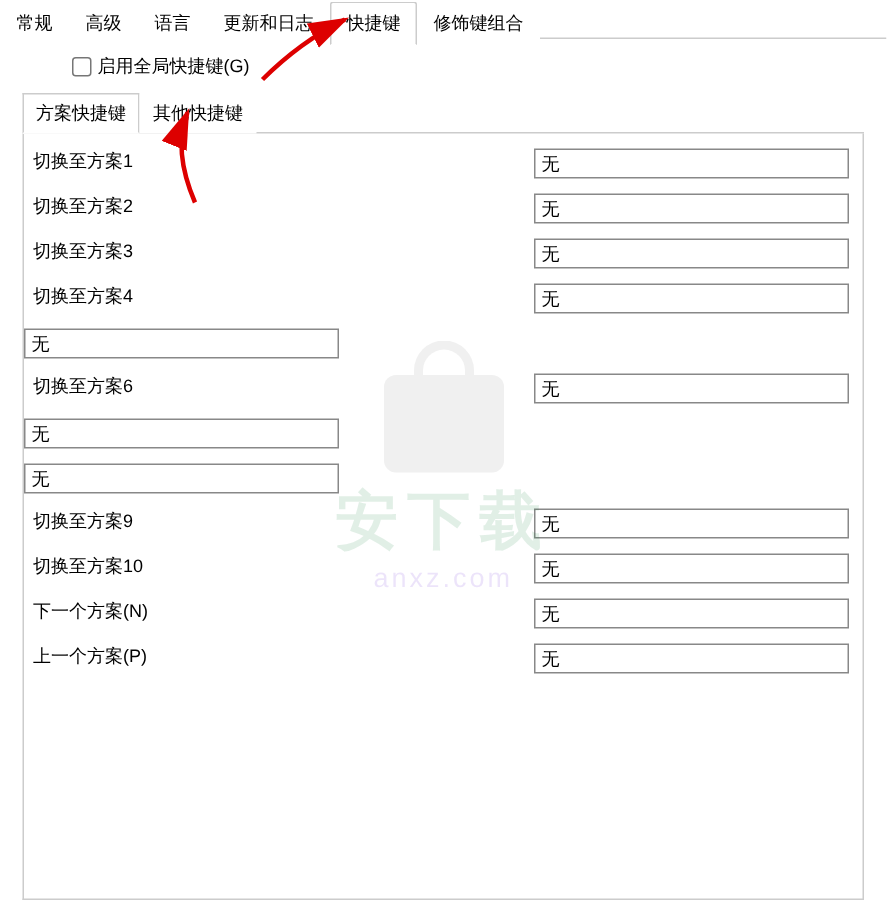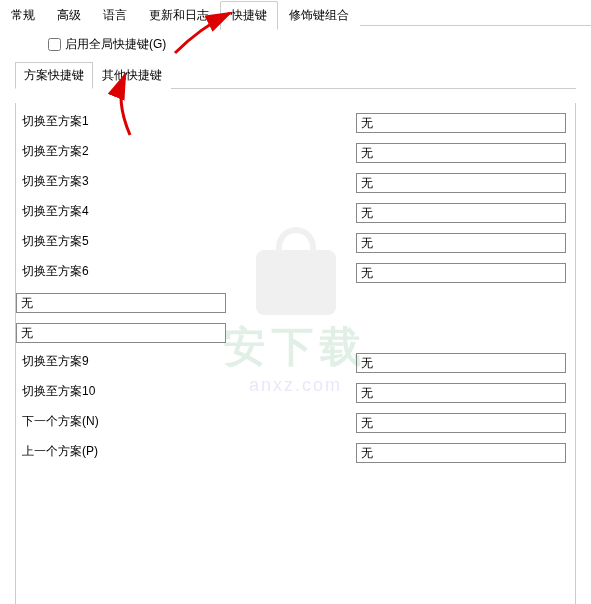--- a/index.html
+++ b/index.html
@@ -39,21 +39,21 @@
 .checkbox-row {
   display: flex;
   align-items: center;
   margin-bottom: 8px;
   padding-left: 33px;
 }
 .checkbox-row input { margin-right: 4px; }
 .sub-tabs {
   display: flex;
   border-bottom: 1px solid #ccc;
-  margin-bottom: 14px;
+  margin-bottom: 0;
 }
 .sub-tab {
   padding: 4px 8px;
   cursor: pointer;
   border: 1px solid transparent;
   border-bottom: none;
   position: relative;
   bottom: -1px;
   background: #fff;
 }
@@ -164,21 +164,20 @@
     </div>
     <div class="row">
       <div class="row-label">切换至方案3</div>
       <div class="row-input"><input type="text" value="无" style=""></div>
     </div>
     <div class="row">
       <div class="row-label">切换至方案4</div>
       <div class="row-input"><input type="text" value="无" style=""></div>
     </div>
     <div class="row">
-      <div class="row-label">切换至方案5</div>
       <div class="row-input"><input type="text" value="无" style=""></div>
     </div>
     <div class="row">
       <div class="row-label">切换至方案6</div>
       <div class="row-input"><input type="text" value="无" style=""></div>
     </div>
     <div class="row">
       <div class="row-input"><input type="text" value="无" style=""></div>
     </div>
     <div class="row">

